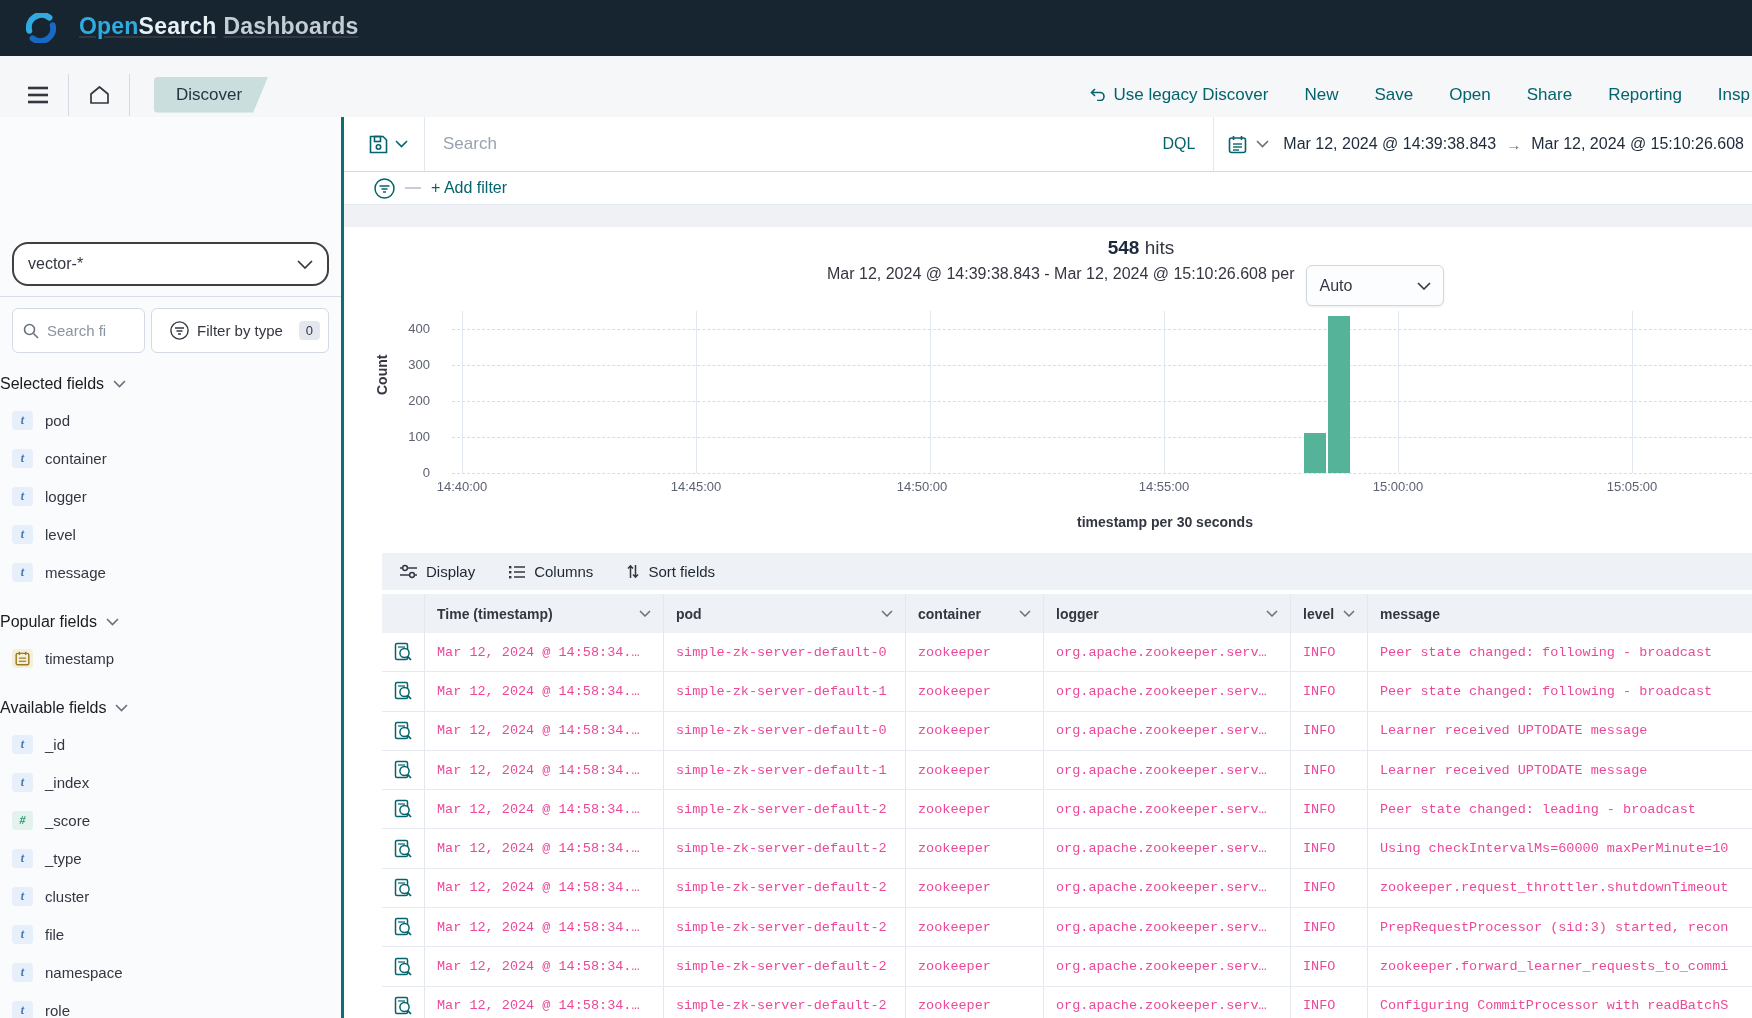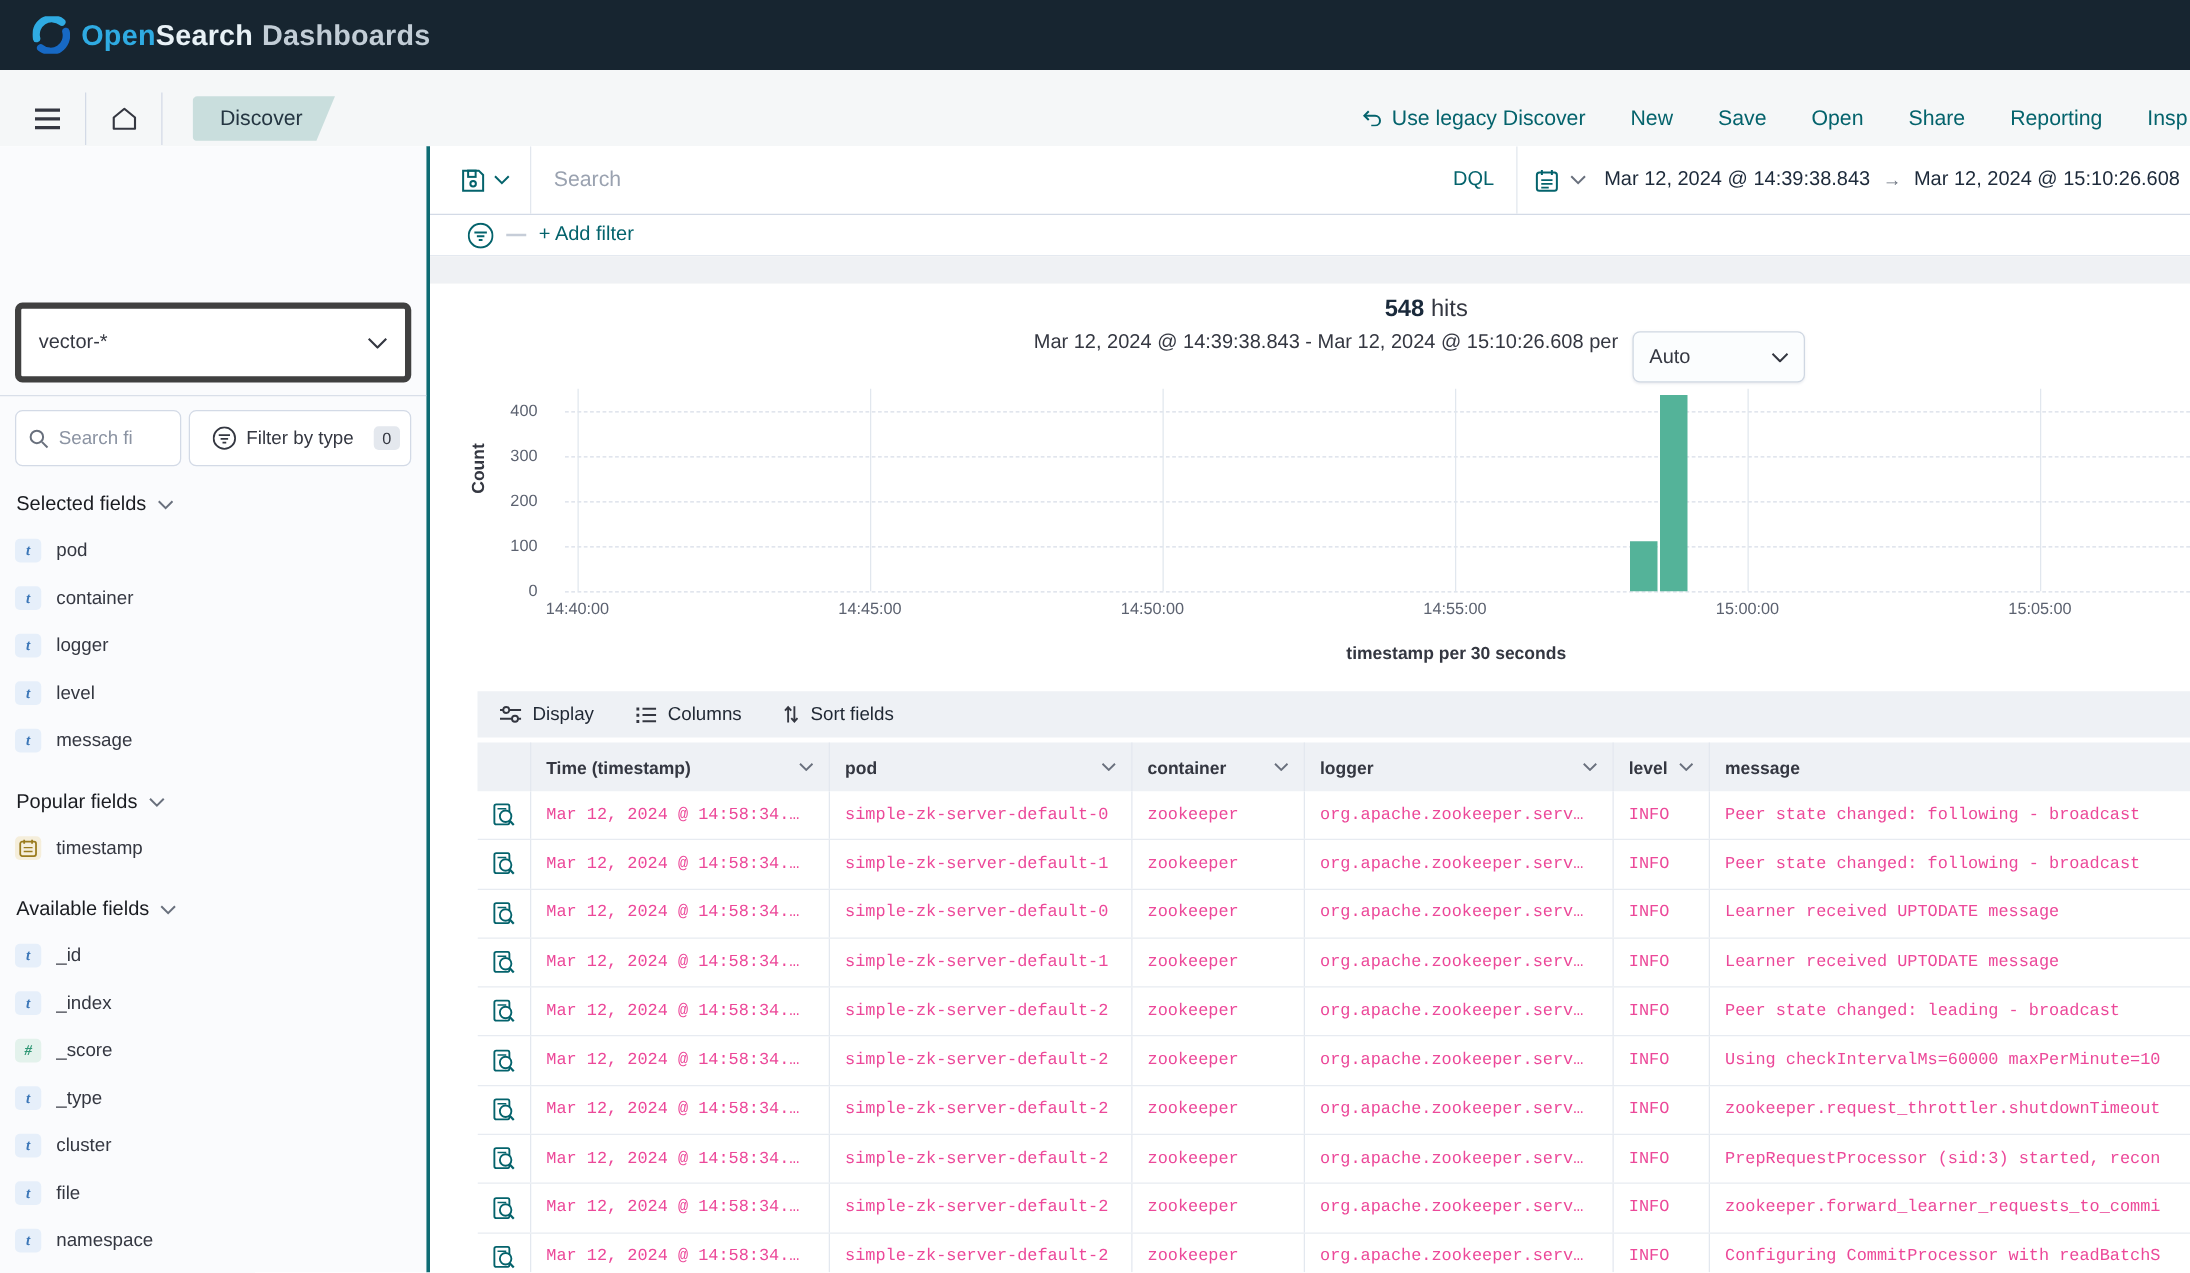--- a/index.html
+++ b/index.html
@@ -2,21 +2,21 @@
 <html><head>
 <meta charset="utf-8">
 <style>
   * { margin:0; padding:0; box-sizing:border-box; }
   html,body { width:1752px; height:1018px; overflow:hidden; background:#fff;
     font-family:"Liberation Sans", sans-serif; color:#343741; }
   .page { position:relative; width:1752px; height:1018px; }
 
   
   .app-header { height:56px; background:#172530; display:flex; align-items:center; padding-left:26px; }
-  .logo { display:flex; align-items:center; gap:9px; }
+  .logo { display:flex; align-items:flex-start; gap:23px;text-decoration:underline; }
   .logo-text { font-size:23px; font-weight:700; letter-spacing:.2px; }
   .logo-open { color:#2fabe2; }
   .logo-search { color:#e8f1f6; }
   .logo-dash { color:#c2cdd6; margin-left:7px; }
 
   
   .navbar { height:61px; background:#f5f7f8; display:flex; align-items:center; padding:16px 2px 0 18px; }
   .icon-btn { width:40px; height:40px; display:flex; align-items:center; justify-content:center; cursor:pointer; }
   .v-sep { width:1px; height:42px; background:#d3dae6; margin:0 10px; }
   .breadcrumb-badge { margin-left:14px; background:#c9dedd; color:#253642; font-size:17px;
@@ -25,35 +25,35 @@
   .nav-actions { margin-left:auto; display:flex; align-items:center; gap:36px; white-space:nowrap; }
   .nav-link { color:#04636c; font-size:17px; cursor:pointer; display:flex; align-items:center; gap:8px; }
 
   
   .content { display:flex; height:901px; }
   .sidebar { width:341px; background:#fafbfd; flex:none; position:relative; }
   .side-divider { width:3px; background:#0e6c74; flex:none; }
   .main { flex:1; background:#fff; position:relative; overflow:hidden; }
 
   
-  .index-select { margin:125px 12px 0 12px; height:64px; border:5px solid #404040; border-radius:6px;
+  .index-select { margin:125px 12px 0 12px; height:44px; border:2px solid #404040; border-radius:16px;
     background:#fff; display:flex; align-items:center; padding:0 14px; font-size:16px; cursor:pointer; }
   .index-select .chev { margin-left:auto; }
   .side-rule { height:1px; background:#d9dfe9; margin-top:10px; }
   .side-controls { display:flex; gap:6px; margin:11px 12px 0 12px; }
   .side-search { flex:1 1 0; min-width:0; height:45px; border:1px solid #d3dae6; border-radius:6px; background:#fff;
     display:flex; align-items:center; gap:8px; padding:0 10px; overflow:hidden; }
   .side-search input { border:none; outline:none; width:100%; font-size:15px; color:#343741;
     font-family:"Liberation Sans",sans-serif; background:transparent; }
   .side-search input::placeholder { color:#8b93a2; }
   .filter-type-btn { flex:1.35 1 0; height:45px; border:1px solid #d3dae6; border-radius:6px; background:#fff;
     display:flex; align-items:center; gap:8px; padding:0 8px 0 18px; font-size:15px; cursor:pointer; overflow:hidden; }
   .count-badge { margin-left:auto; background:#e4e8ee; border-radius:4px; font-size:13px;
     padding:2px 7px; color:#343741; flex:none; }
-  .section-header { display:flex; align-items:center; gap:9px; margin:22px 12px 8px 13px;
+  .section-header { display:flex; align-items:center; gap:9px; margin:22px 12px 8px 0;
     font-size:16px; color:#1a1c21; cursor:pointer; }
   .field-item { height:38px; display:flex; align-items:center; gap:12px; padding:0 12px; font-size:15px; cursor:pointer; }
   .fbadge { width:21px; height:19px; border-radius:4px; display:flex; align-items:center; justify-content:center;
     font-size:12px; font-weight:700; font-style:italic; font-family:"Liberation Serif",serif; flex:none; }
   .fbadge.t { background:#e6effa; color:#3c77b8; }
   .fbadge.num { background:#e3f2ec; color:#2f9775; }
   .fbadge.date { background:#f5eedb; color:#9a7b1e; font-style:normal; }
 
   
   .search-row { height:55px; border-bottom:1px solid #d3dae6; display:flex; align-items:center; background:#fff; }

